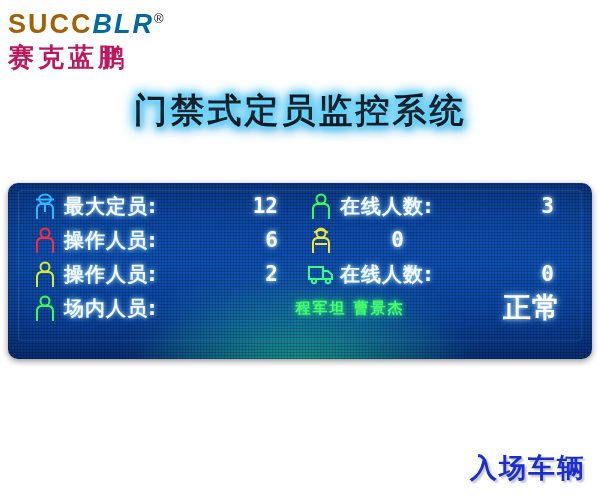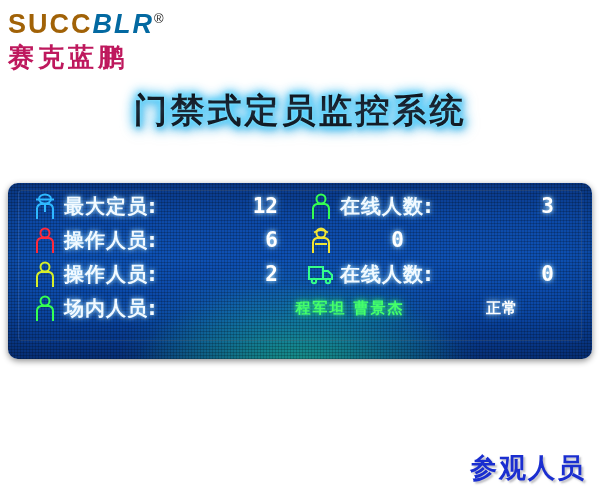--- a/index.html
+++ b/index.html
@@ -162,24 +162,24 @@
     font-family: "DejaVu Sans", "Liberation Sans", sans-serif;
     font-weight: bold;
     font-size: 15px;
     letter-spacing: 2px;
     color: #45ff6a;
     text-shadow: 0 0 5px rgba(60,255,120,.95), 0 0 12px rgba(40,230,110,.6);
     white-space: nowrap;
   }
   .status-cell {
     flex: 0 0 92px;
-    text-align: left;
-    font-family: "DejaVu Sans", "Liberation Sans", sans-serif;
-    font-weight: bold;
-    font-size: 15px;
+    text-align: center;
+    font-family: "DejaVu Sans", "Liberation Sans", sans-serif;
+    font-weight: bold;
+    font-size: 28px;
     letter-spacing: 1px;
     color: #ffffff;
     text-shadow: 0 0 5px rgba(190,235,255,.95), 0 0 11px rgba(120,200,255,.6);
   }
 
   .half {
     display: flex;
     align-items: center;
     flex: 0 0 50%;
   }
@@ -297,13 +297,13 @@
         </svg>
       </div>
       <div class="label-cell">场内人员:</div>
       <div class="names-cell">程军坦  曹景杰</div>
       <div class="status-cell">正常</div>
     </div>
 
   </div>
 </div>
 
-<div id="footer-brand">参观人员</div>
+<div id="footer-brand">入场车辆</div>
 
 </body></html>

